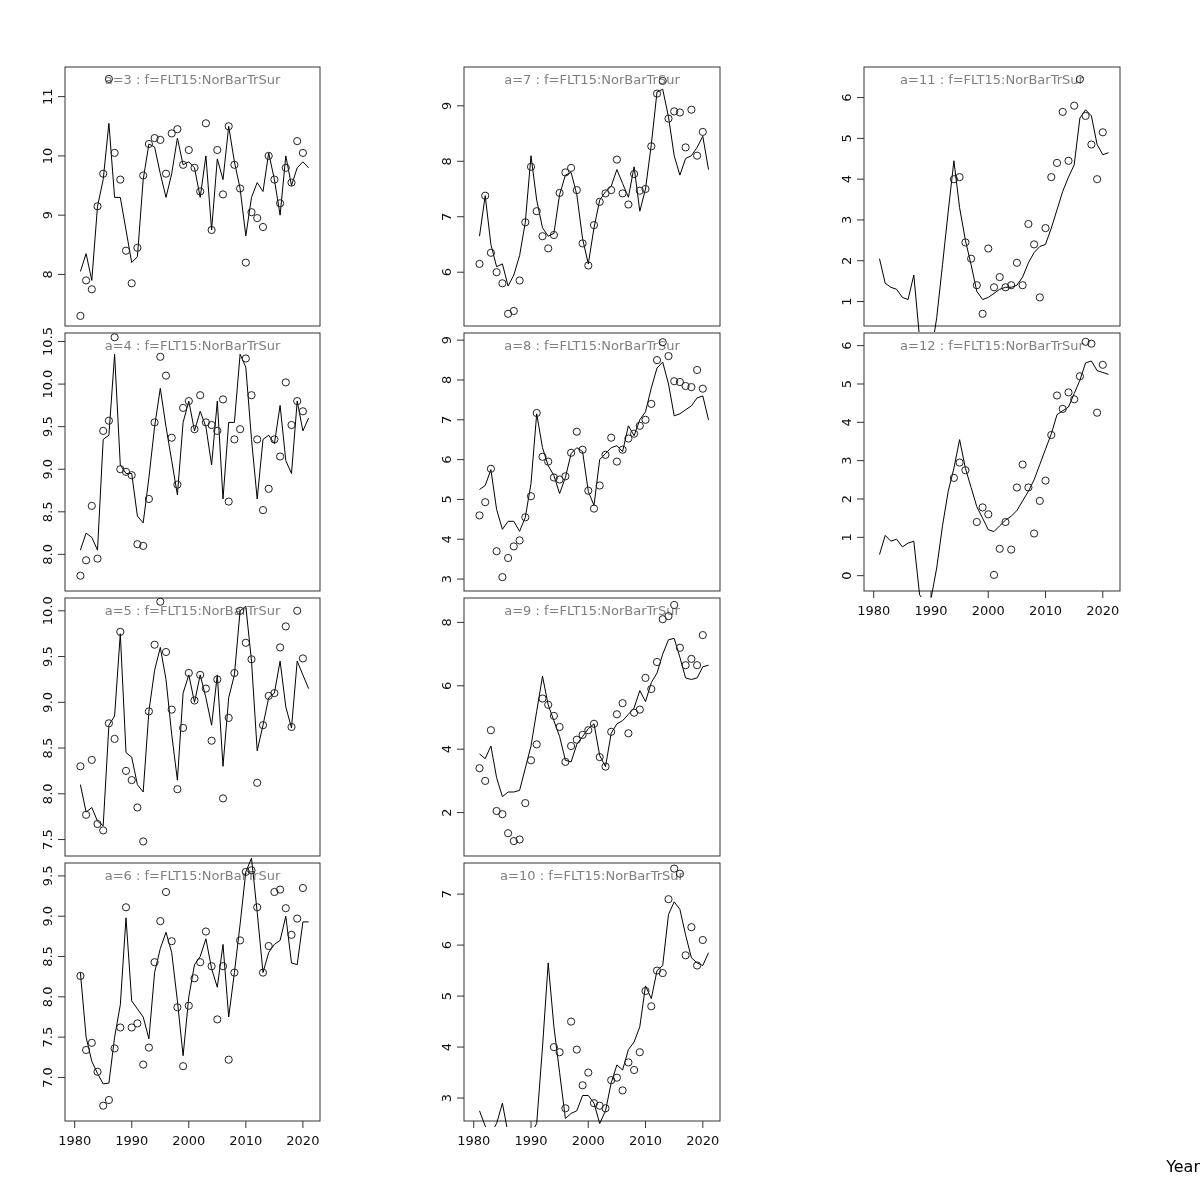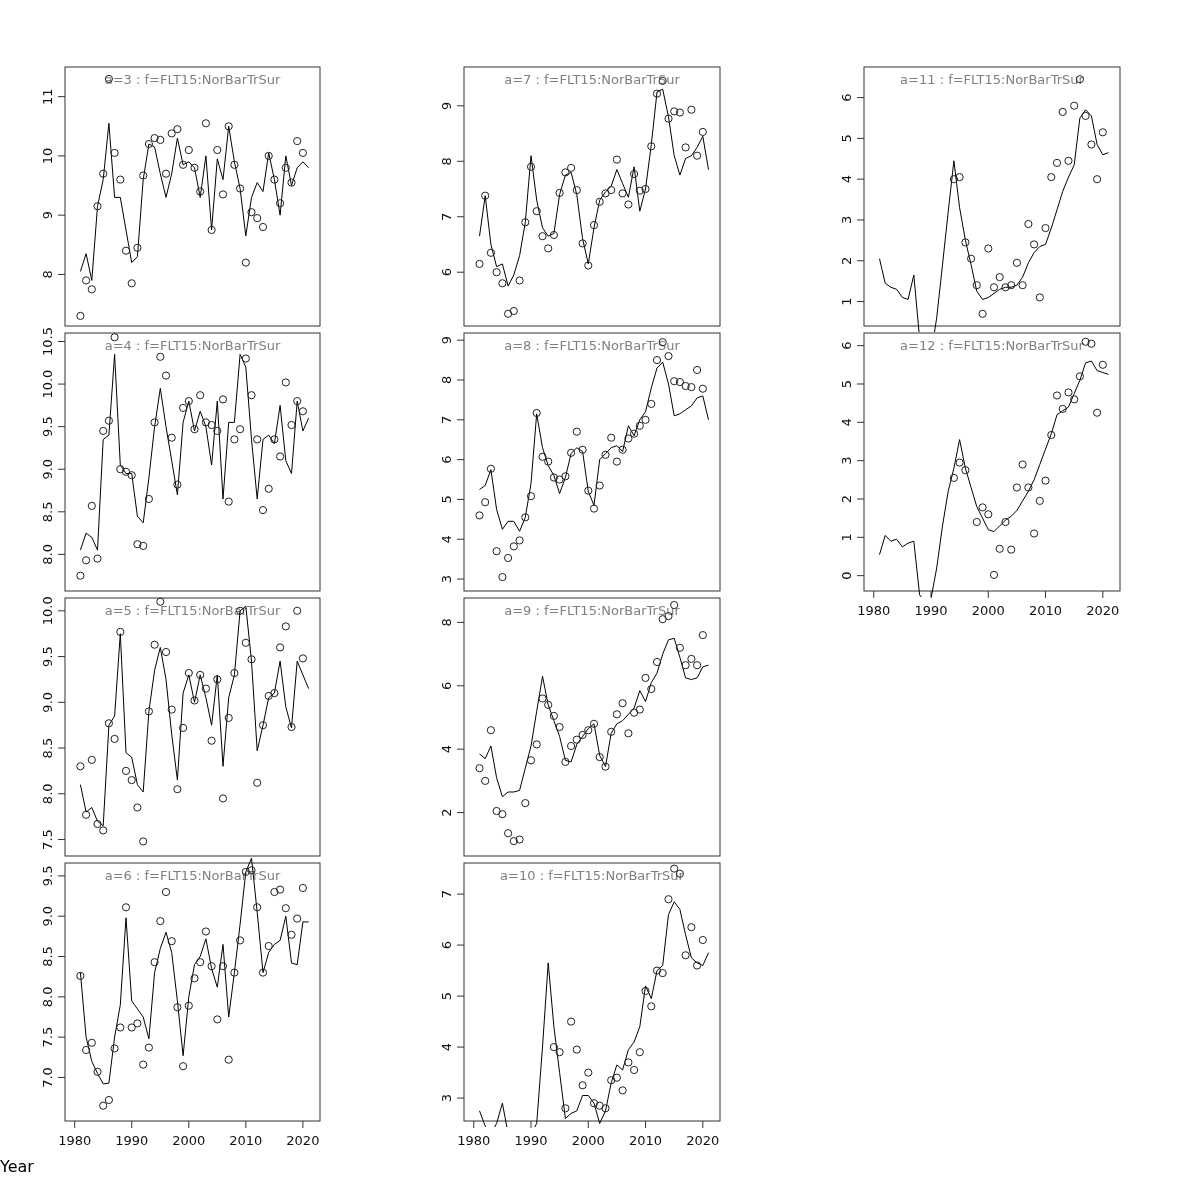--- a/index.html
+++ b/index.html
@@ -1,19 +1,19 @@
 <!DOCTYPE html>
 <html><head>
 <meta charset="utf-8">
 <style>
   html,body{margin:0;padding:0;background:#ffffff;}
   .figure{position:relative;width:1200px;height:1200px;background:#ffffff;overflow:hidden;
           font-family:"DejaVu Sans","Liberation Sans",sans-serif;text-decoration:underline;}
   .figure svg{position:absolute;left:0;top:0;}
-  .xlabel{position:absolute;left:0;top:1157px;width:1200px;text-align:left;
+  .xlabel{position:absolute;left:0;top:1157px;width:1200px;text-align:right;
           font-size:16px;color:#000;}
   text{font-family:"DejaVu Sans","Liberation Sans",sans-serif;}
 </style>
 </head>
 <body>
 
 <div class="figure">
   <svg id="fig" width="1200" height="1200" viewBox="0 0 1200 1200">
       <g>
         <clipPath id="clip0">

